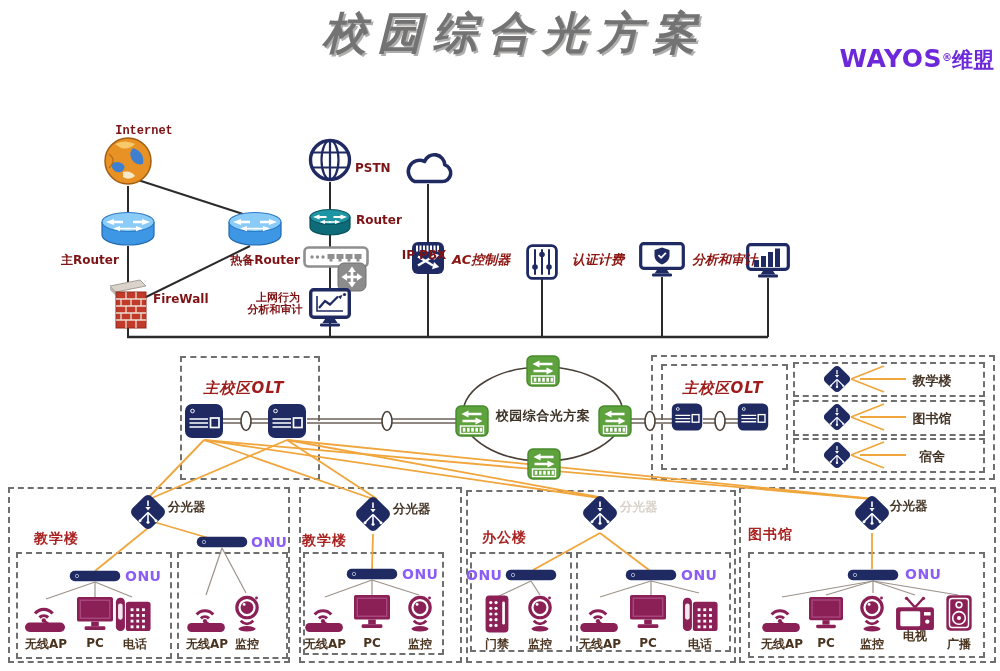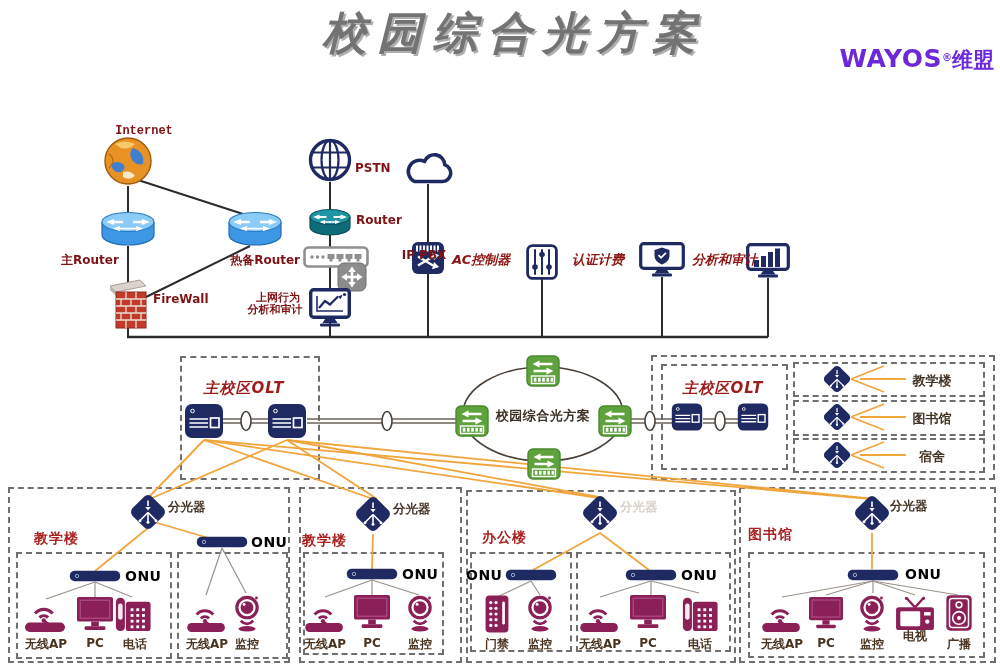--- a/index.html
+++ b/index.html
@@ -8,21 +8,21 @@
   .icon{position:absolute;line-height:0;z-index:3;}
   .lbl{position:absolute;white-space:nowrap;z-index:4;}
   .dash{position:absolute;border:2px dashed #6F6F6F;z-index:1;}
   #wires{position:absolute;left:0;top:0;z-index:2;}
   .red-lbl{color:#7E1315;font-weight:bold;font-size:12px;}
   .red-it{color:#8C1512;font-weight:bold;font-style:italic;font-size:13px;}
   .olt-lbl{color:#9E1C1C;font-weight:bold;font-style:italic;font-size:15px;letter-spacing:1px;}
   .box-title{color:#A82322;font-weight:bold;font-size:14px;letter-spacing:1px;}
   .brown-lbl{color:#443526;font-weight:bold;font-size:12.5px;}
   .faint{color:#D8D1C9;}
-  .onu-lbl{color:#000000;font-weight:bold;font-size:14px;letter-spacing:.5px;}
+  .onu-lbl{color:#8b5cf6;font-weight:bold;font-size:14px;letter-spacing:.5px;}
   .dev-lbl{color:#4A3420;font-weight:bold;font-size:12px;}
   .core-lbl{color:#3E3327;font-weight:bold;font-size:13px;letter-spacing:.5px;}
   .tc{text-align:center;}.tl{text-align:left;}.tr{text-align:center;}
   .page-title{position:absolute;left:280px;top:4px;width:470px;text-align:center;z-index:5;
     font-size:44px;font-weight:bold;font-style:italic;color:#737373;letter-spacing:11px;
     text-shadow:2px 2px 0 rgba(80,75,70,.45),-1px -1px 0 rgba(255,255,255,.7);}
   .logo{position:absolute;right:6px;top:44px;z-index:5;color:#6d28d9;white-space:nowrap;text-align:center;}
   .logo .brand{font-size:25px;font-weight:bold;letter-spacing:.5px;}
   .logo .reg{font-size:10px;vertical-align:super;font-weight:bold;}
   .logo .cn{font-size:21px;font-weight:bold;}

